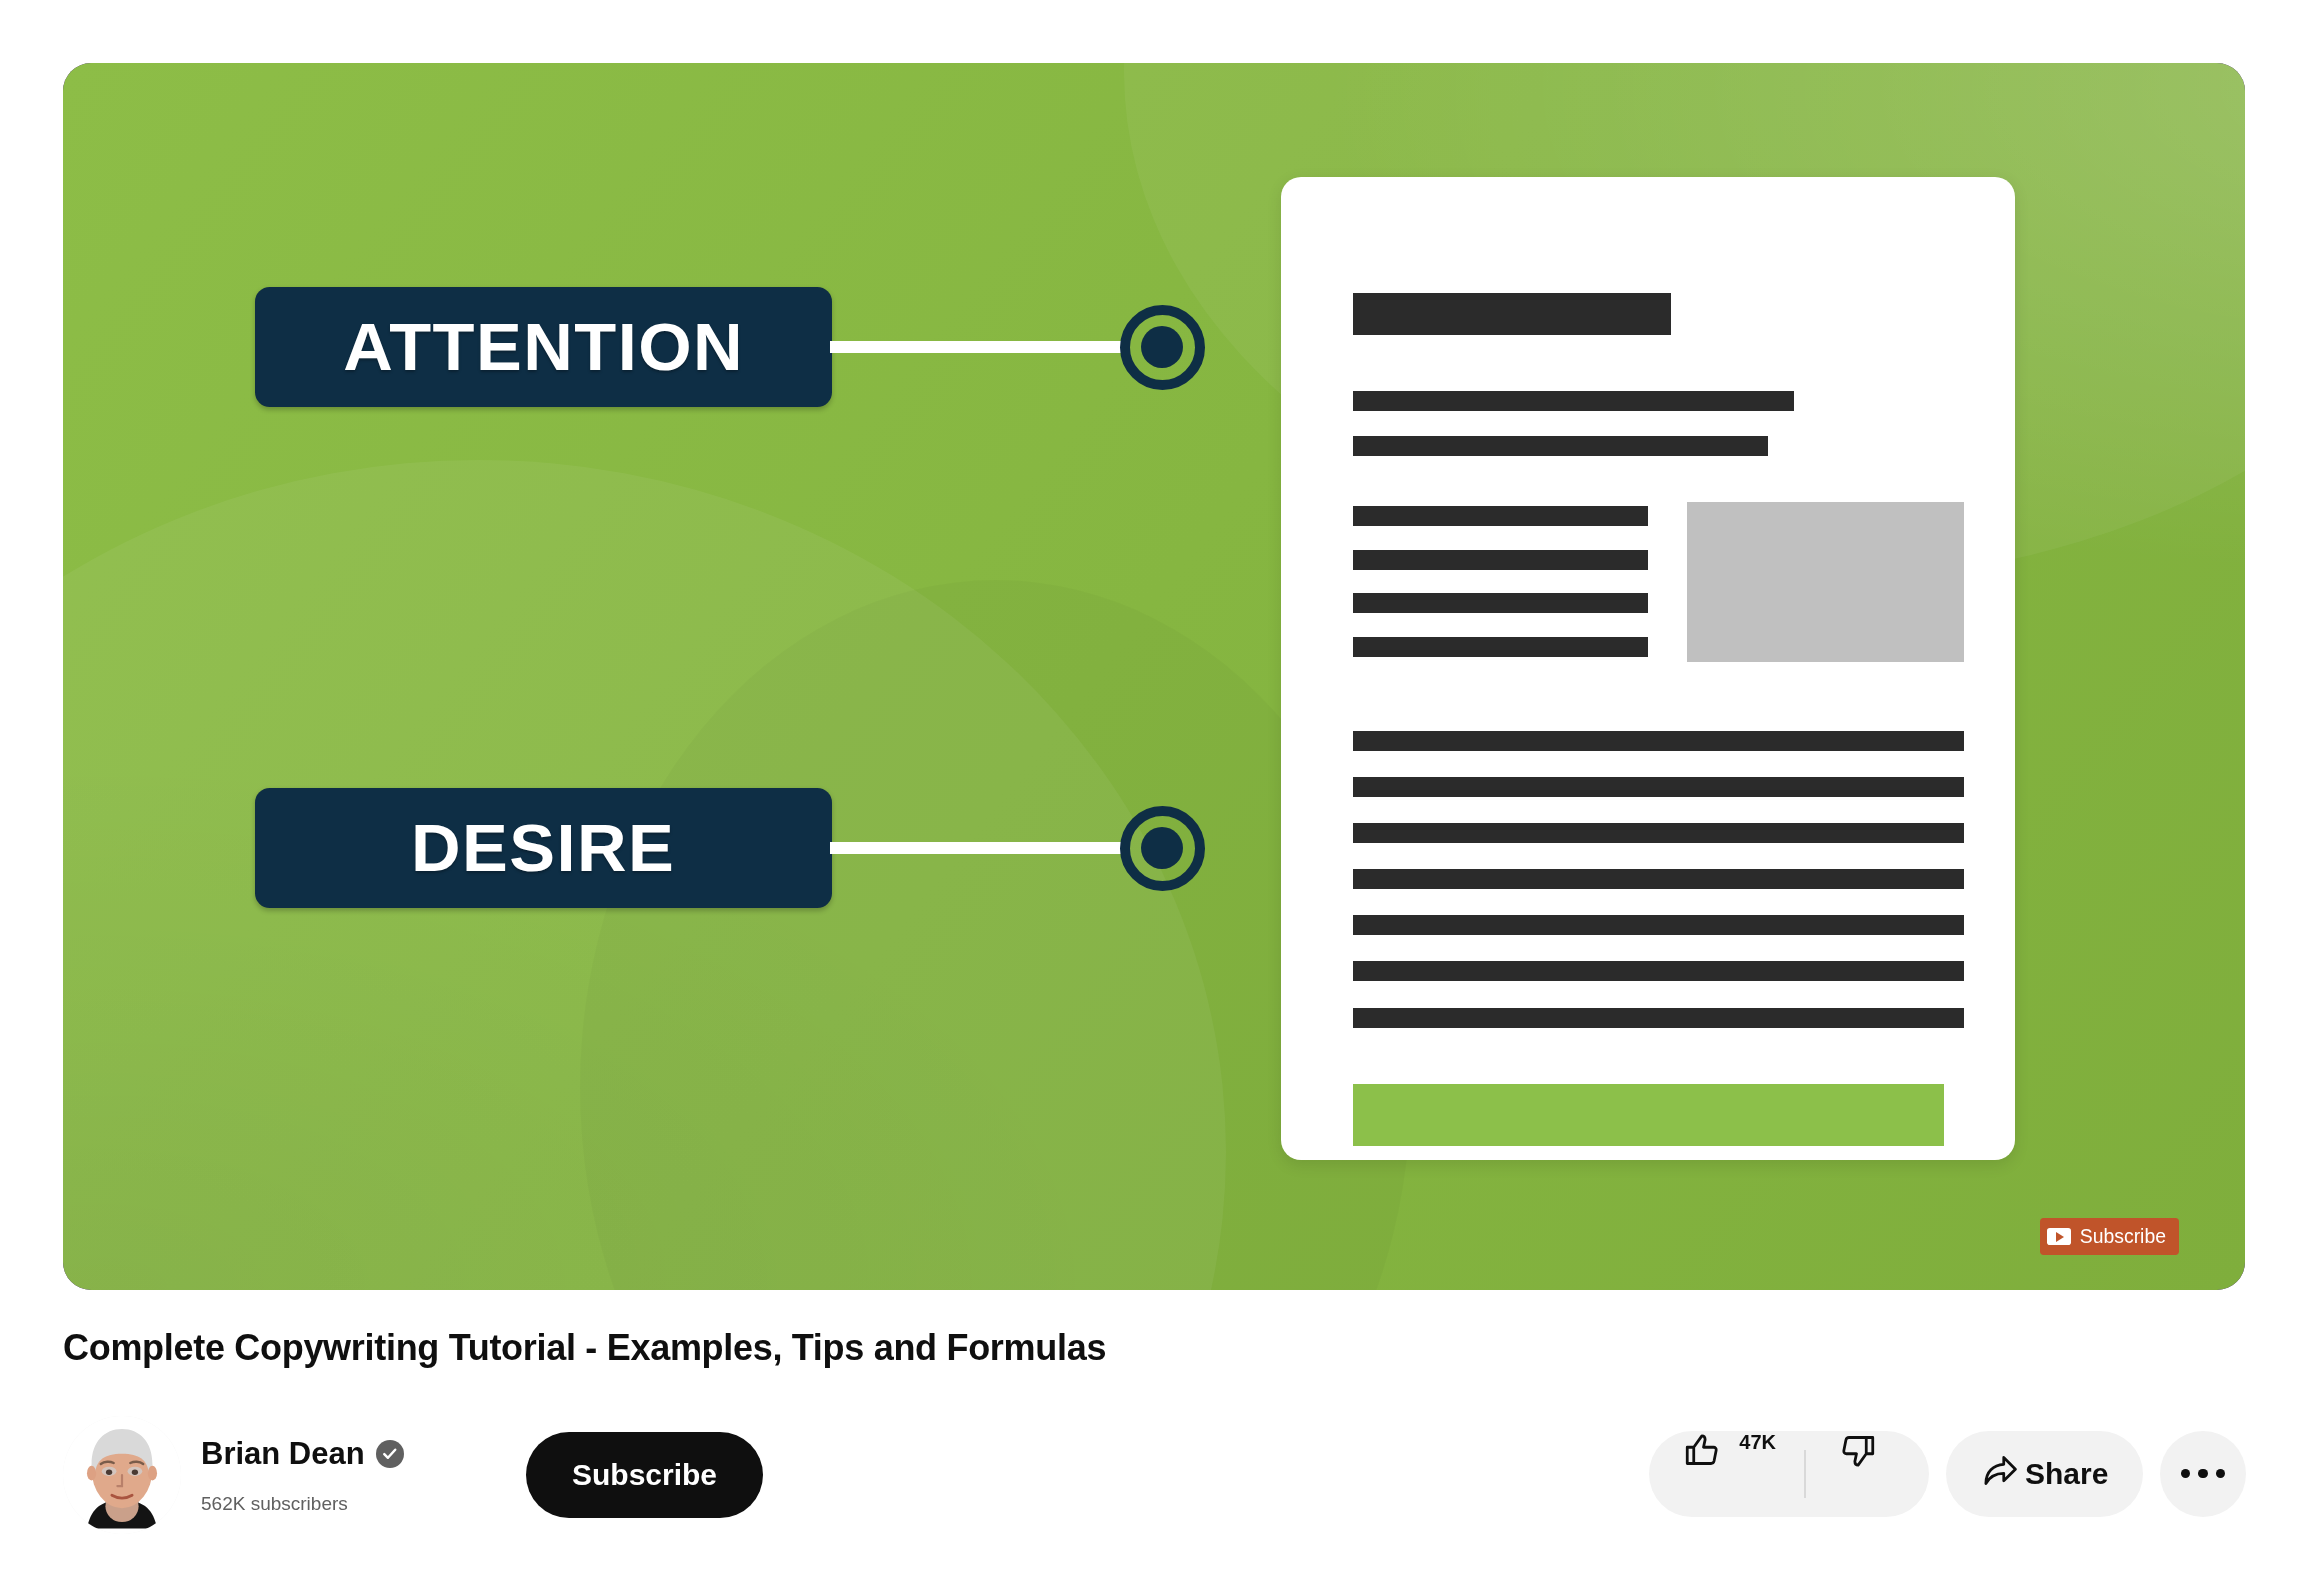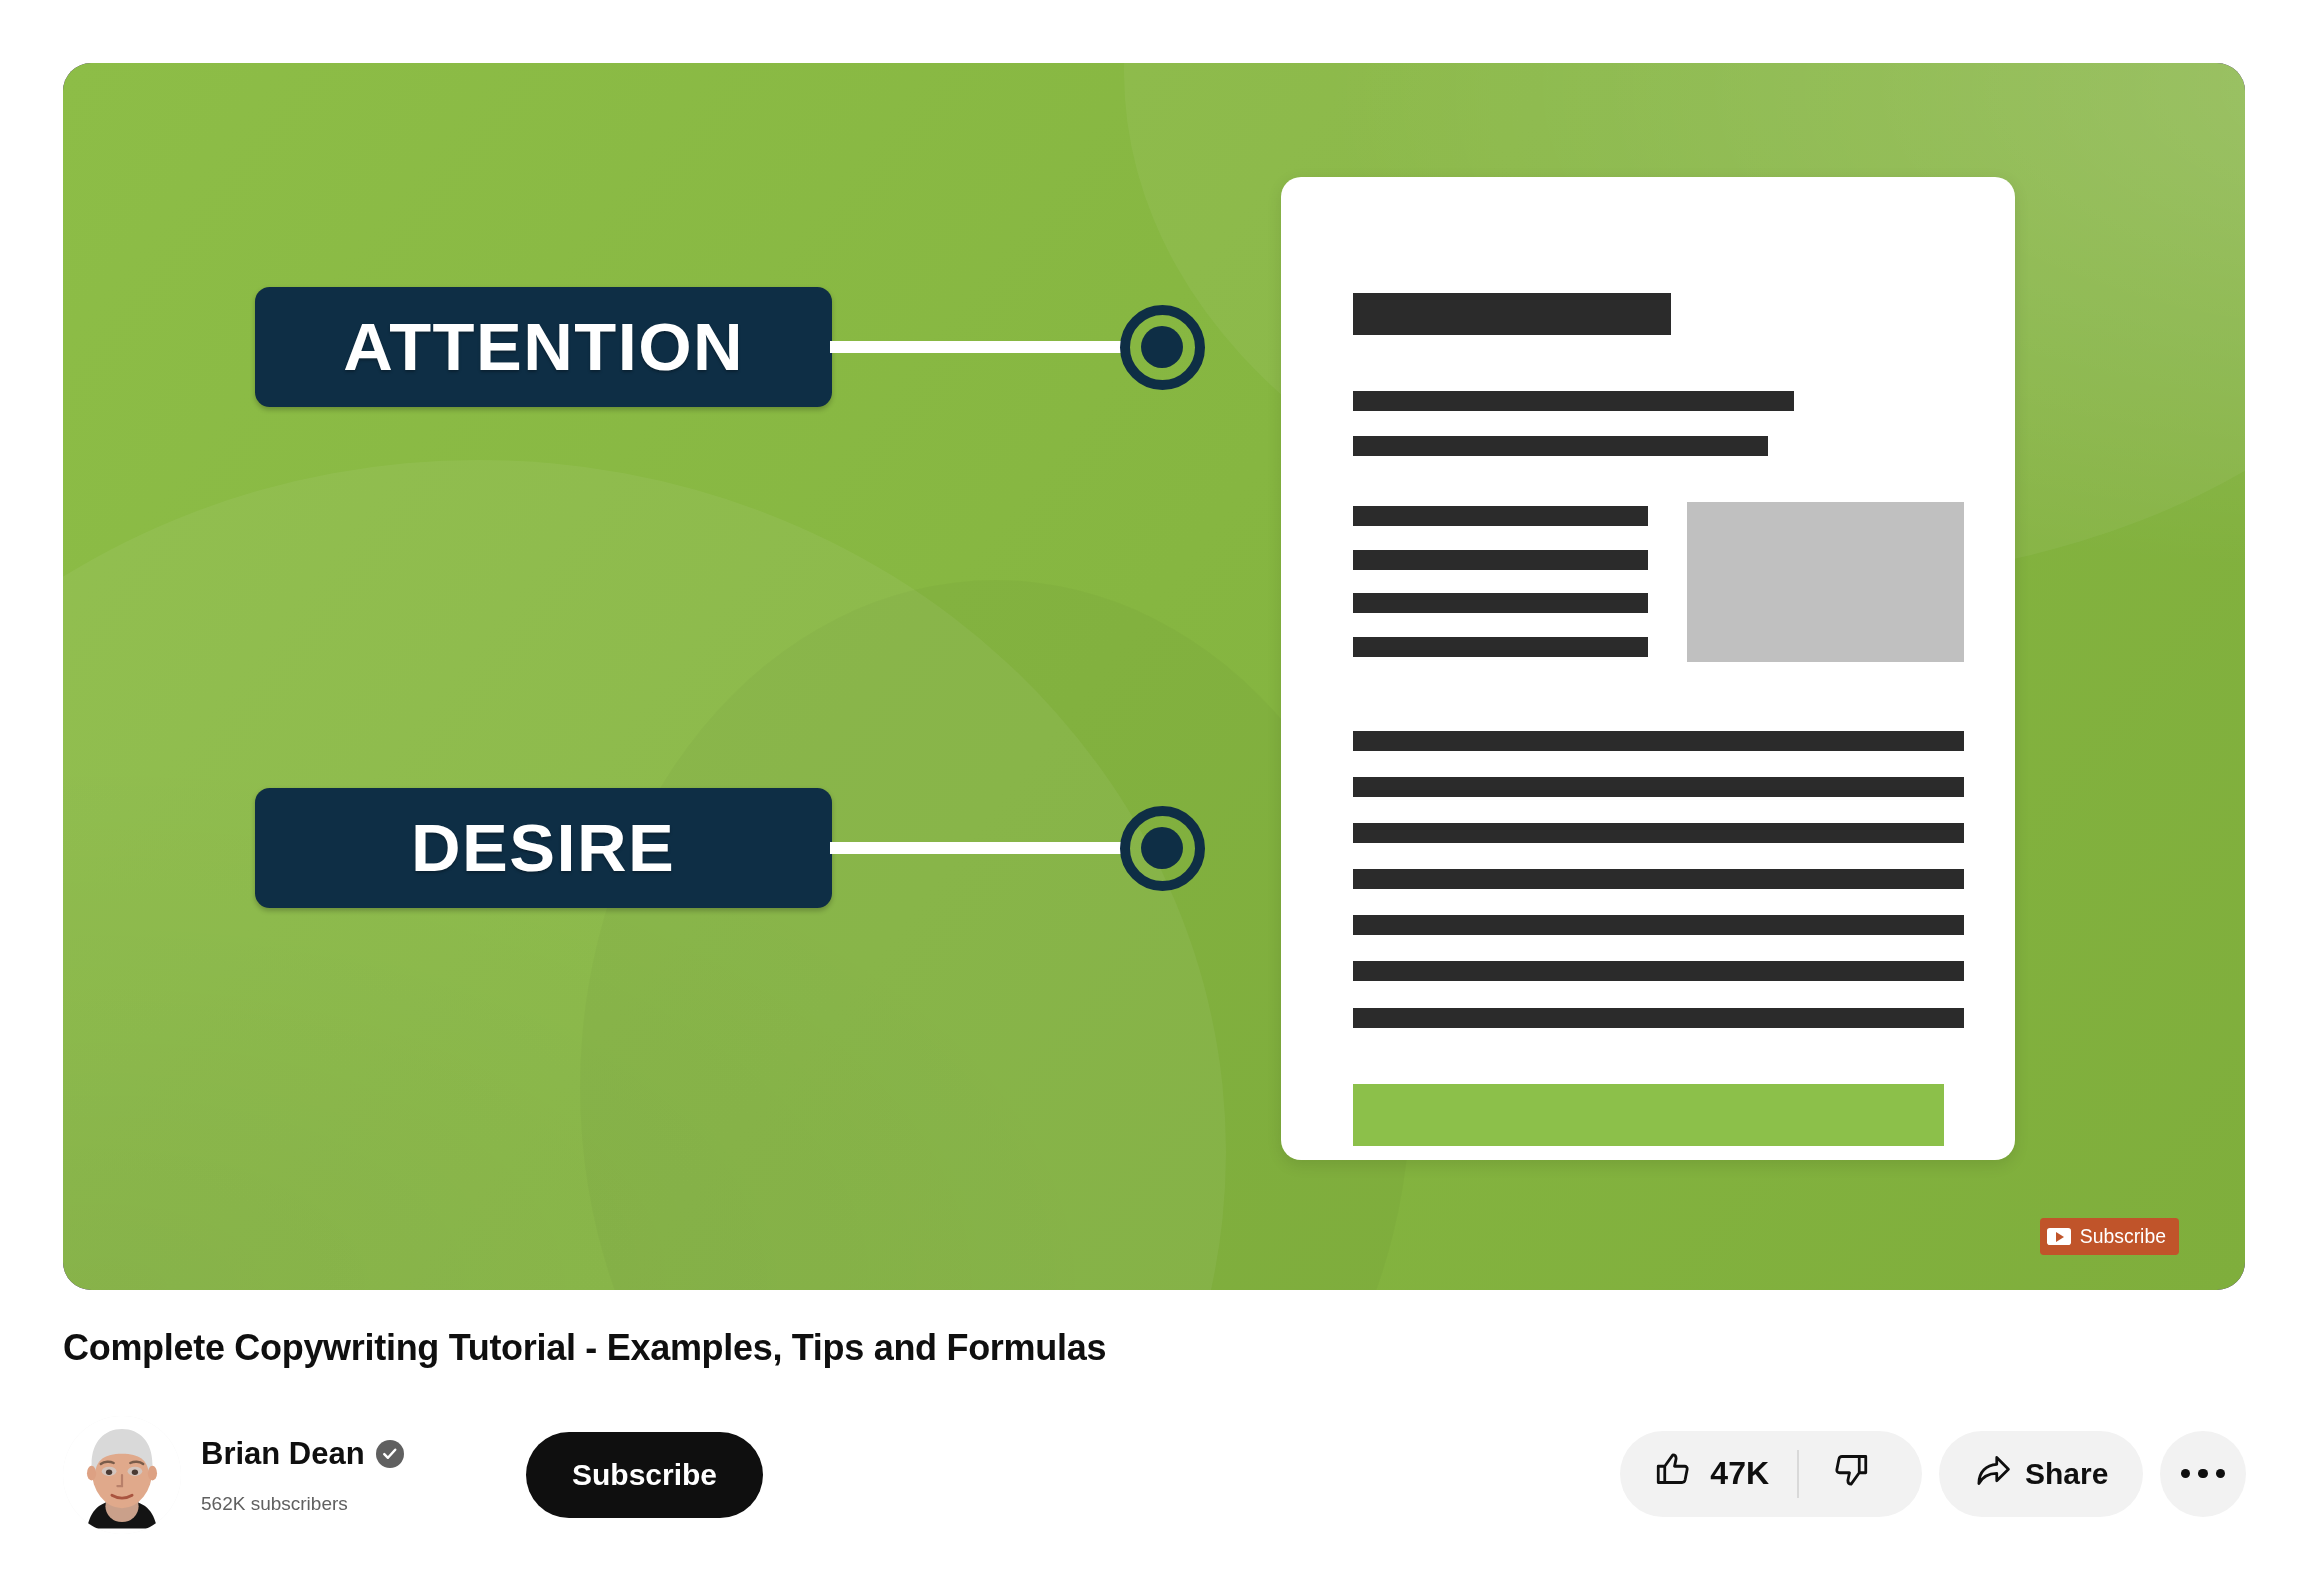--- a/index.html
+++ b/index.html
@@ -230,45 +230,44 @@
     align-items: center;
     gap: 16.6px;
   }
   .pill {
     height: 86px;
     background: #f2f2f2;
     border: none;
     border-radius: 43px;
     display: flex;
     align-items: center;
-    gap: 12px;
+    gap: 5px;
     padding: 0 35px;
     font-family: "Liberation Sans", sans-serif;
     font-size: 30px;
     font-weight: bold;
     color: #0f0f0f;
     cursor: pointer;
     white-space: nowrap;
   }
   #like-dislike {
     height: 86px;
     background: #f2f2f2;
     border-radius: 43px;
     display: flex;
     align-items: center;
   }
   #like-button, #dislike-button {
     height: 86px;
     background: transparent;
     border: none;
     display: flex;
-    align-items: center;
     gap: 16.6px;
     font-family: "Liberation Sans", sans-serif;
-    font-size: 32px;
+    font-size: 20px;
     font-weight: bold;
     color: #0f0f0f;
     cursor: pointer;
   }
   #like-button { padding: 0 28px 0 35px; }
   #dislike-button { padding: 0 37px 0 31px; }
   #ld-divider {
     width: 1.8px; height: 48px;
     background: #d9d9d9;
     flex: none;

